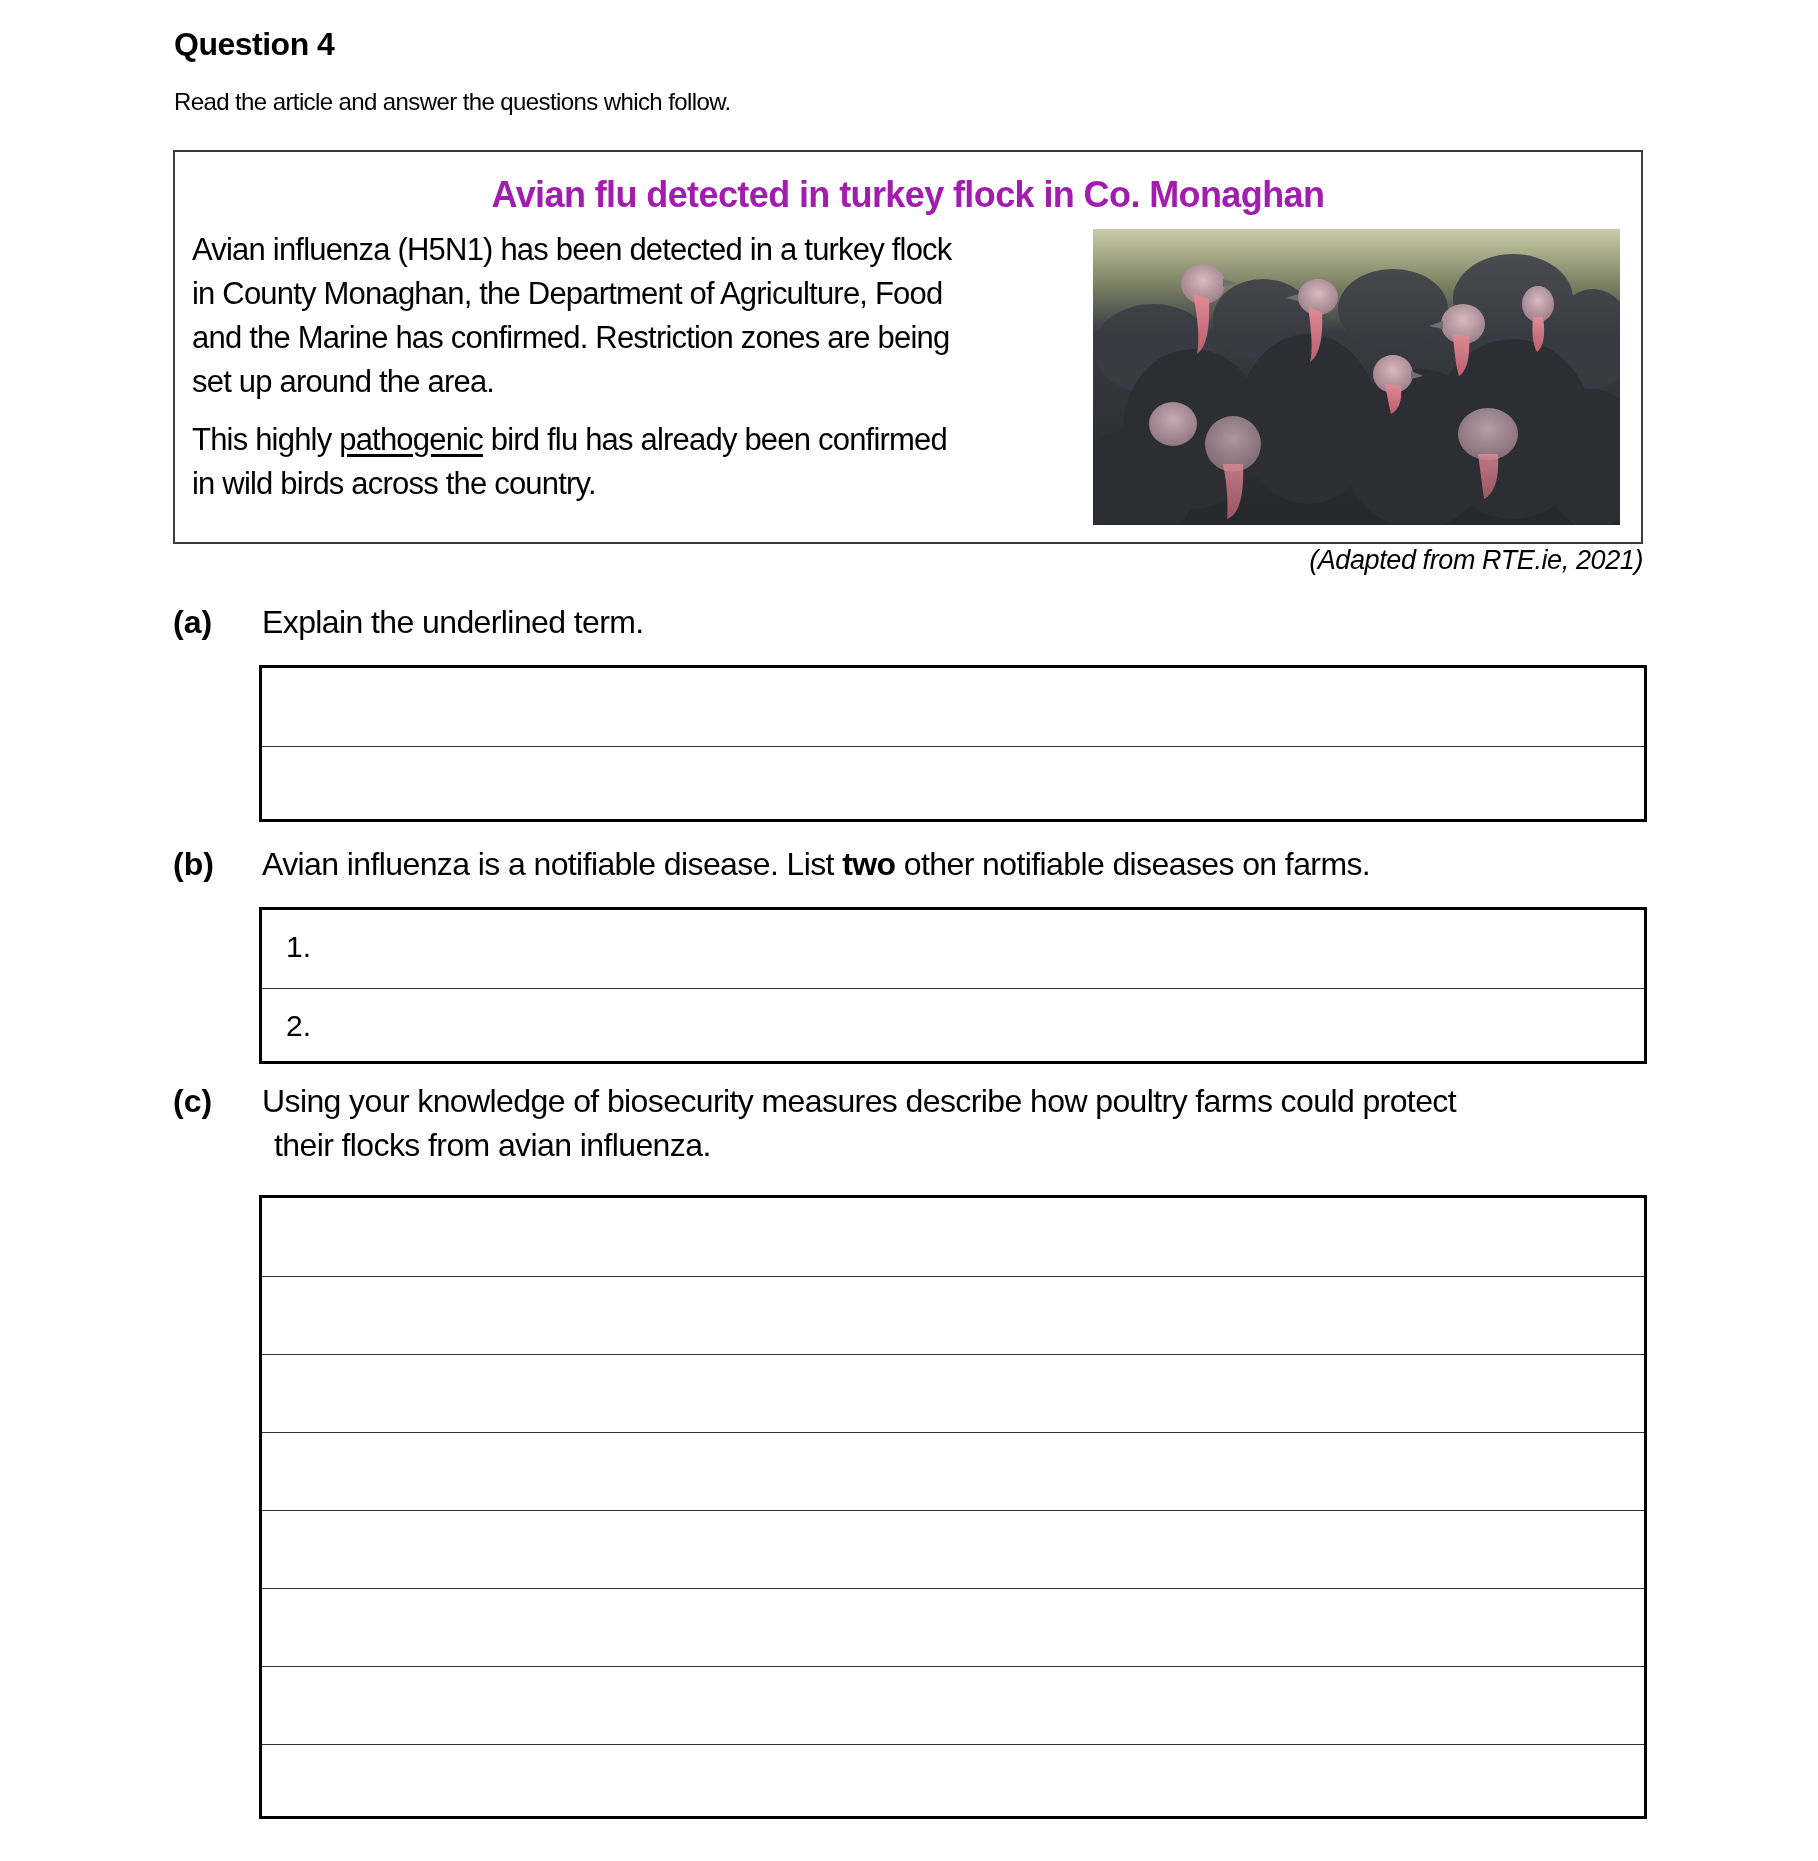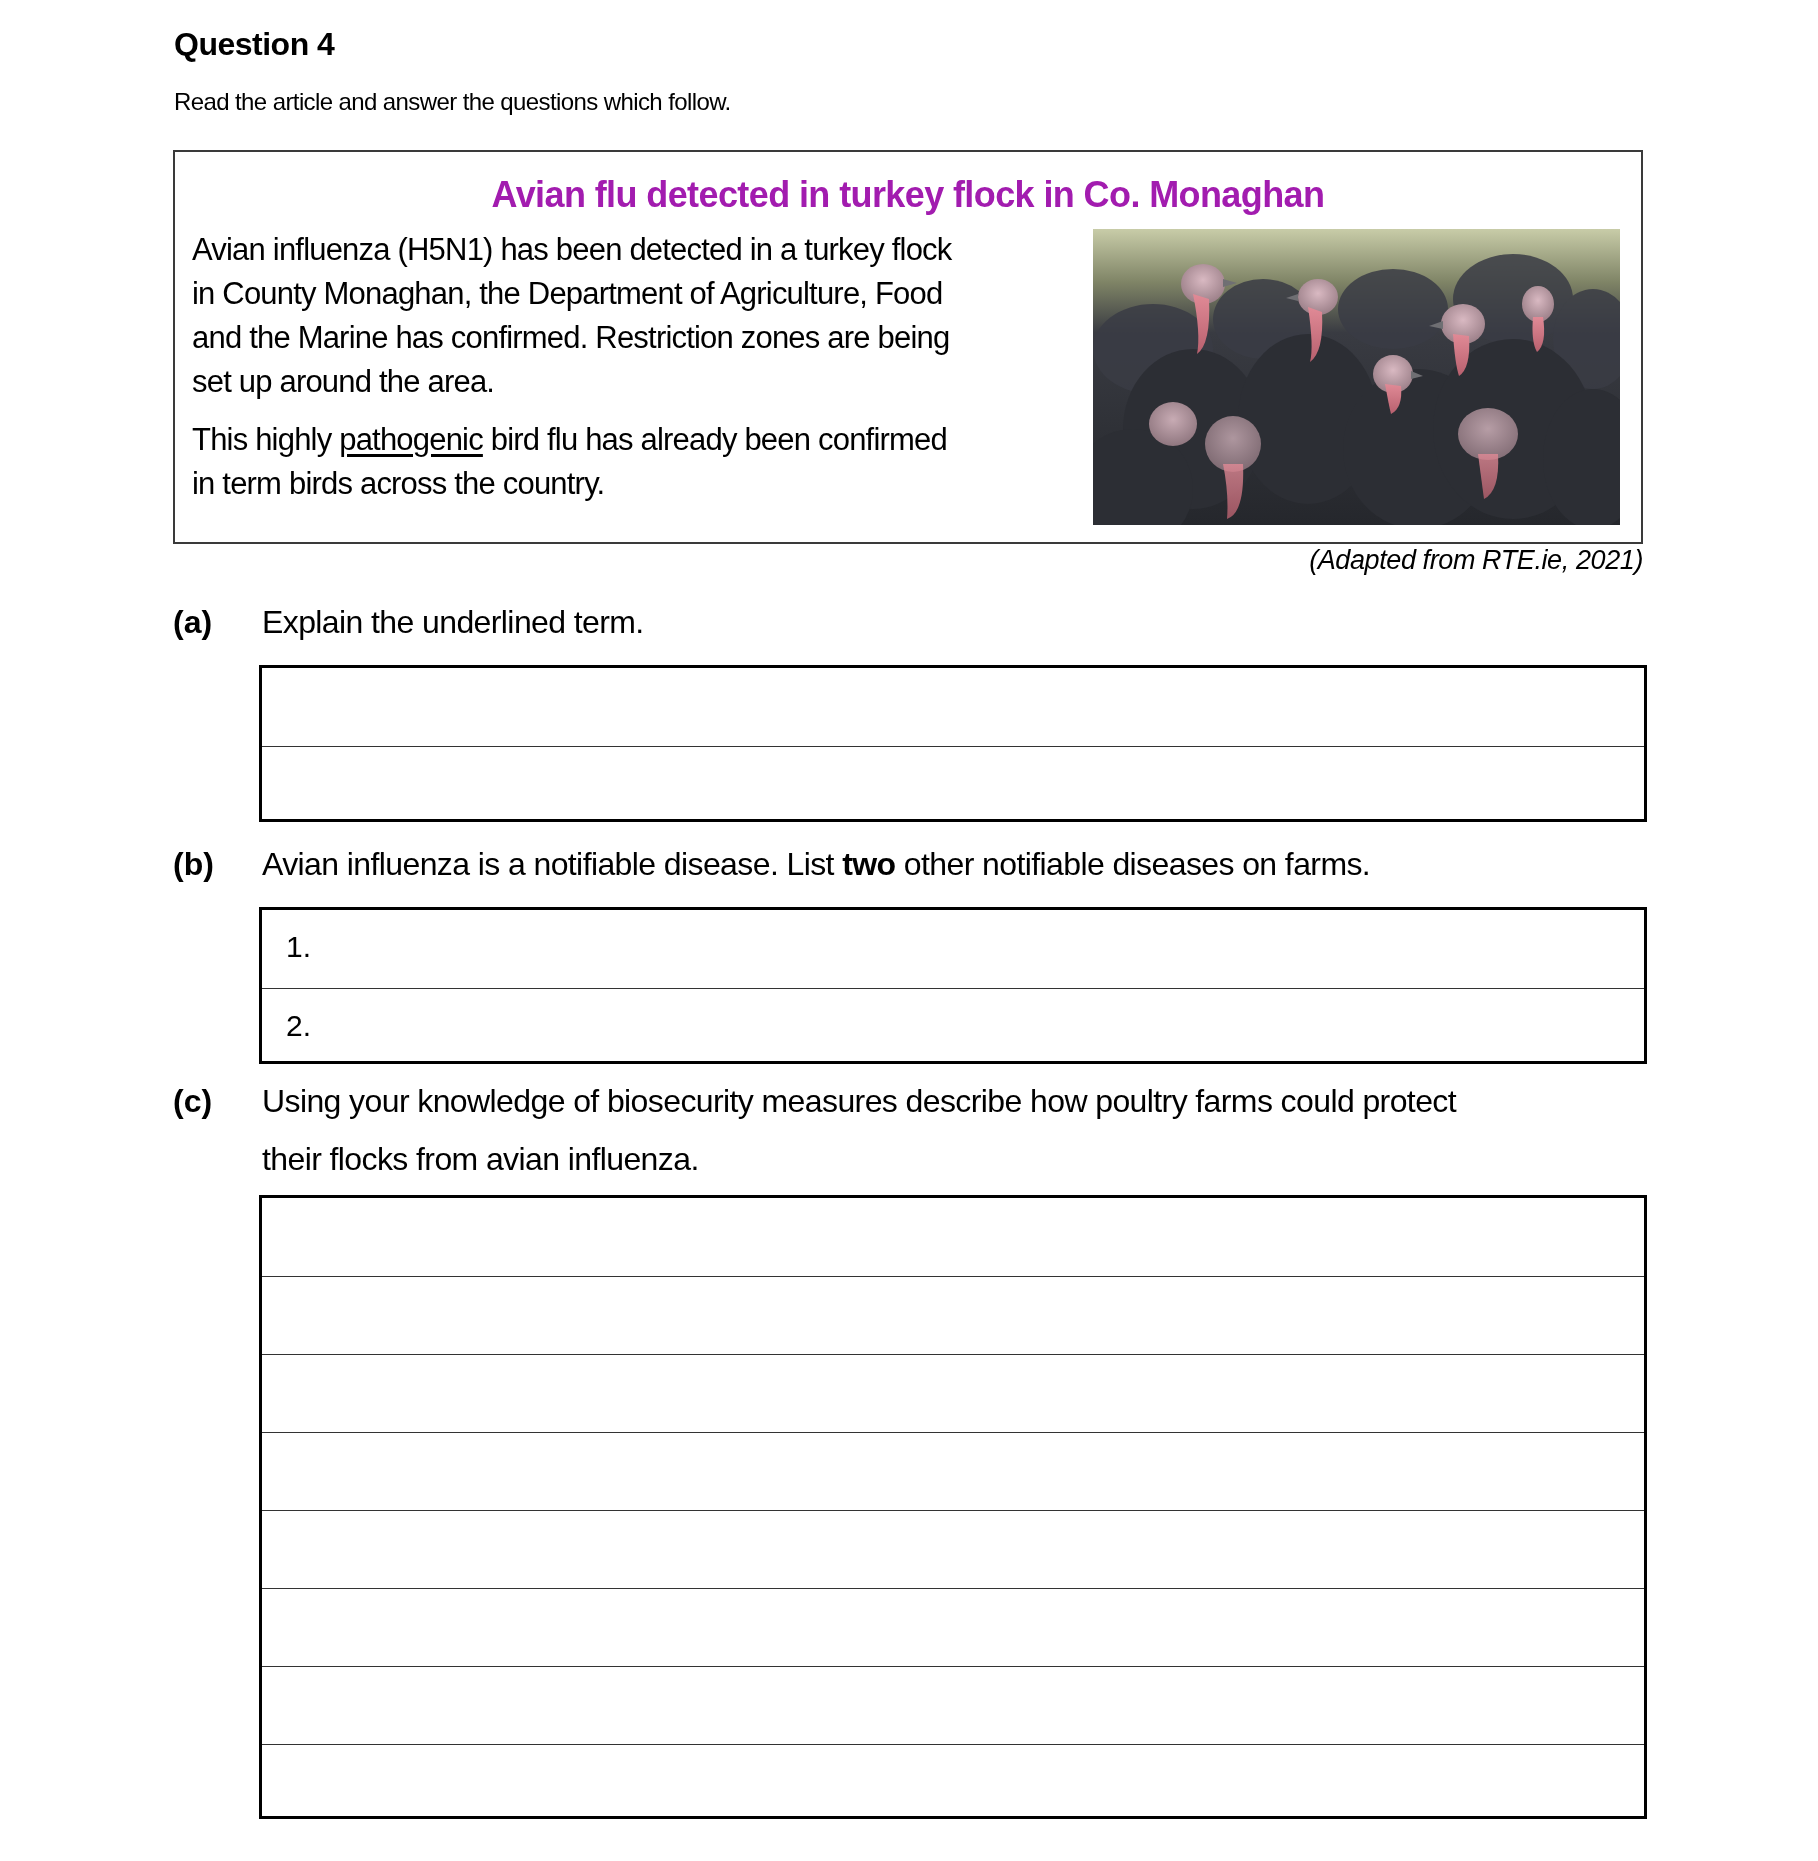--- a/index.html
+++ b/index.html
@@ -45,21 +45,21 @@
   <div class="article-title">Avian flu detected in turkey flock in Co. Monaghan</div>
   <div class="article-body">
     <p>
       <span class="line">Avian influenza (H5N1) has been detected in a turkey flock</span>
       <span class="line">in County Monaghan, the Department of Agriculture, Food</span>
       <span class="line">and the Marine has confirmed. Restriction zones are being</span>
       <span class="line">set up around the area.</span>
     </p>
     <p>
       <span class="line"><span>This highly </span><span class="u">pathogenic</span><span> bird flu has already been confirmed</span></span>
-      <span class="line">in term birds across the country.</span>
+      <span class="line">in wild birds across the country.</span>
     </p>
   </div>
   <div class="photo">
     <svg width="527" height="296" viewBox="0 0 527 296" xmlns="http://www.w3.org/2000/svg">
       <defs>
         <linearGradient id="bg" x1="0" y1="0" x2="0" y2="1">
           <stop offset="0" stop-color="#c8cca8"></stop>
           <stop offset="0.18" stop-color="#7f8466"></stop>
           <stop offset="0.35" stop-color="#393b42"></stop>
           <stop offset="1" stop-color="#25272c"></stop>
@@ -134,21 +134,21 @@
   <div class="ans-row">
     <span class="row-num">1.</span>
   </div>
   <div class="ans-row">
     <span class="row-num">2.</span>
   </div>
 </div>
 
 <div class="abs q-label" style="left:173px; top:1083px;">(c)</div>
 <div class="abs q-text" style="left:262px; top:1079px;">Using your knowledge of biosecurity measures describe how poultry farms could protect</div>
-<div class="abs q-text" style="left:262px; top:1123px;margin-top:14px;">their flocks from avian influenza.</div>
+<div class="abs q-text" style="left:274px; top:1123px;">their flocks from avian influenza.</div>
 <div class="abs ans-box" style="top:1195px; height:624px;">
   <div class="ans-row"></div>
   <div class="ans-row"></div>
   <div class="ans-row"></div>
   <div class="ans-row"></div>
   <div class="ans-row"></div>
   <div class="ans-row"></div>
   <div class="ans-row"></div>
   <div class="ans-row"></div>
 </div>

